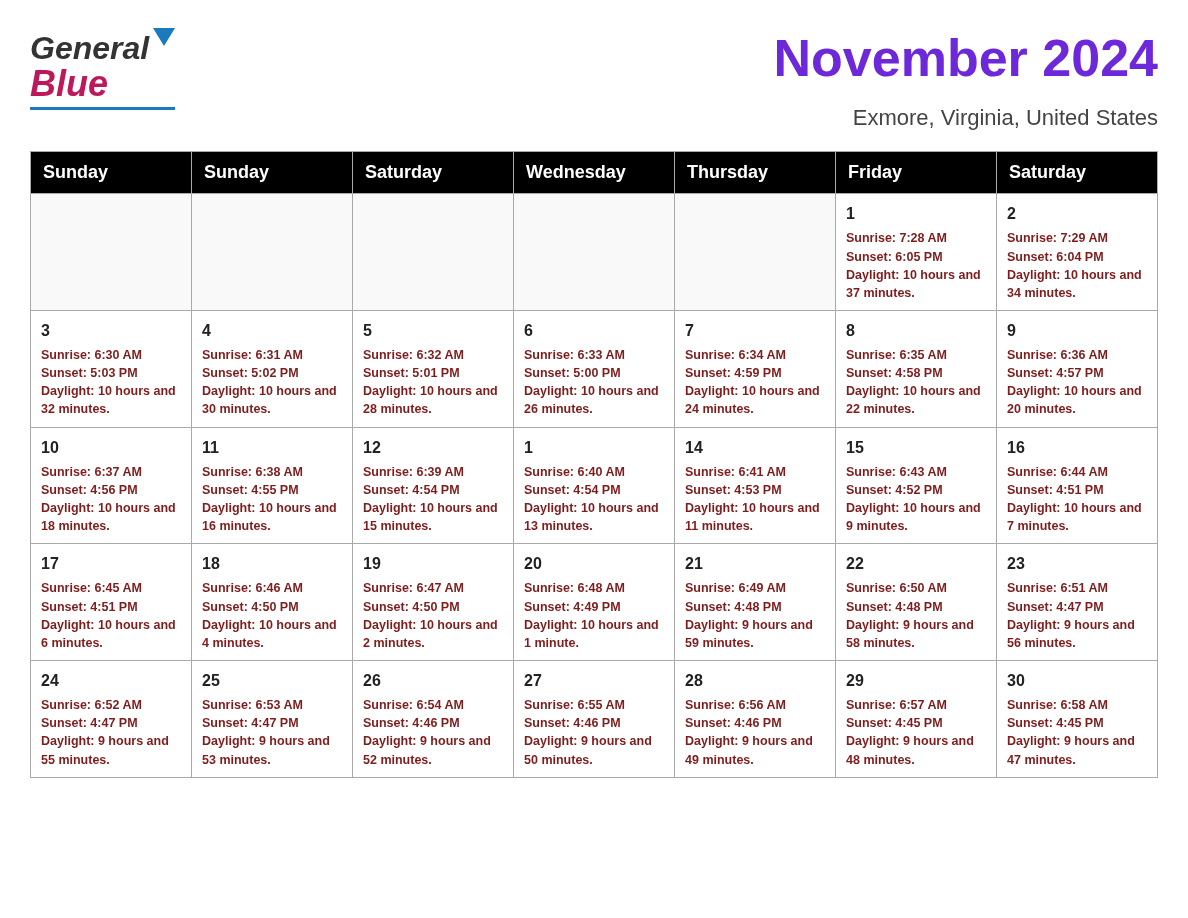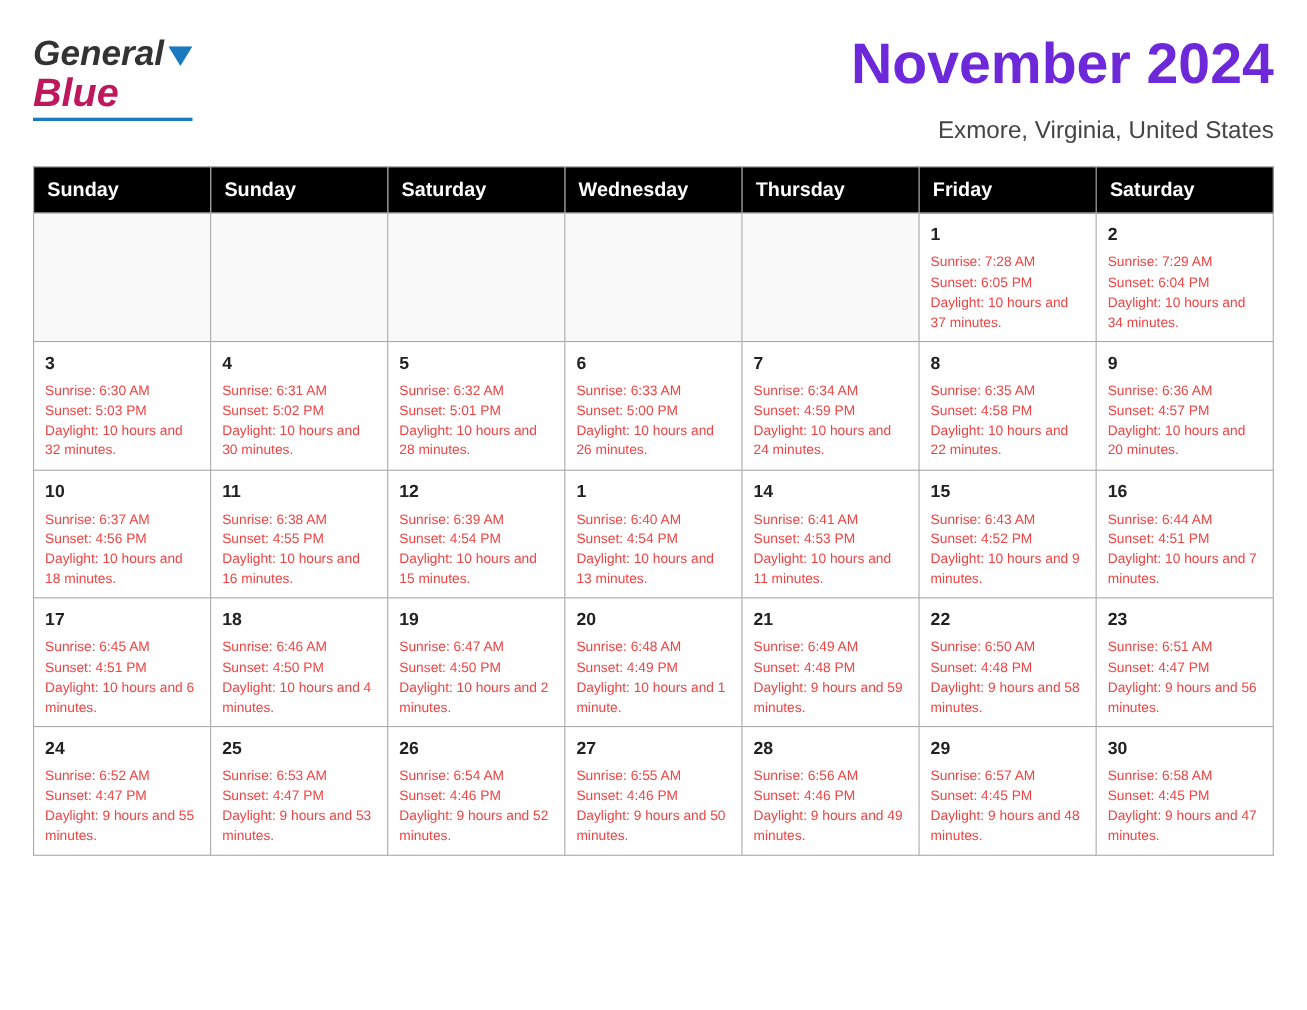--- a/index.html
+++ b/index.html
@@ -62,32 +62,33 @@
     }
     .day-num {
       font-size: 16px;
       font-weight: bold;
       color: #222;
       display: block;
       margin-bottom: 4px;
     }
     .day-info {
       font-size: 12.5px;
-      color: #ef4444;
+      color: #7f1d1d;
+      font-weight: bold;
     }
     .empty-cell {
       background: #f9f9f9;
     }
   </style>
 </head>
 <body>
 
 <div class="header">
   <div class="logo">
-    <div style="display:flex;align-items:flex-end;">
+    <div style="display:flex;align-items:flex-start;">
       <span style="font-size:32px;font-weight:bold;color:#333;font-style:italic;">General</span>
       <span style="display:inline-block;margin-left:4px;position:relative;top:-2px;">
         <svg width="22" height="18" viewBox="0 0 22 18">
           <polygon points="11,18 0,0 22,0" fill="#1a7abf"></polygon>
         </svg>
       </span>
     </div>
     <div style="display:flex;align-items:center;margin-top:-4px;">
       <span style="font-size:36px;font-weight:bold;color:#be185d;font-style:italic;">Blue</span>
     </div>

